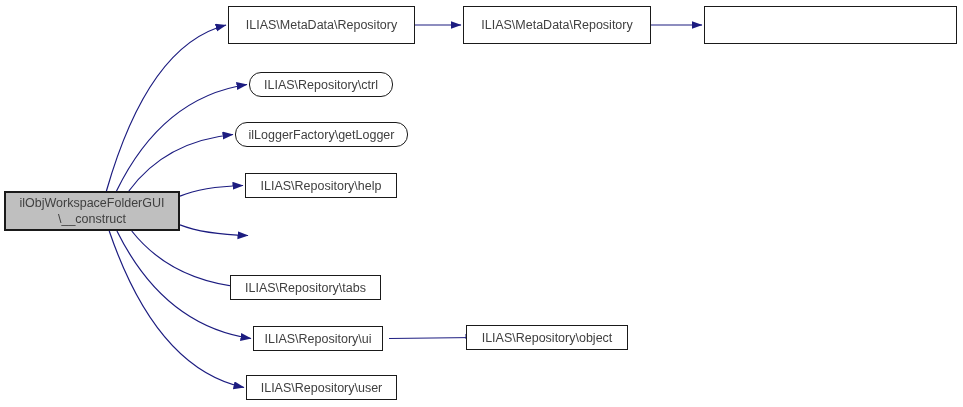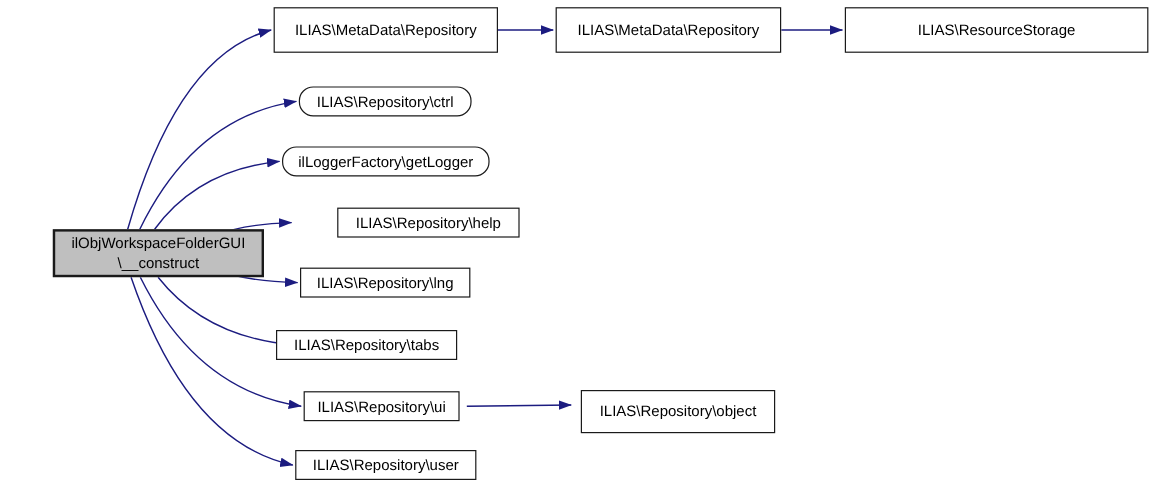--- a/index.html
+++ b/index.html
@@ -33,29 +33,28 @@
     z-index: 2;
     box-sizing: border-box;
     background: var(--node-fill, #ffffff);
     border: 1px solid var(--node-border, #1a1a1a);
     display: flex;
     flex-direction: column;
     align-items: center;
     justify-content: center;
     font-size: 12.5px;
     line-height: 16px;
-    color: #000000;
+    color: #404040;
     white-space: nowrap;
     text-align: right;
     cursor: pointer;
   }
   .node.focus {
     background: var(--focus-fill, #bfbfbf);
     border-width: 2px;
-    margin-left: 40px;
   }
   .node span {
     display: block;
   }
 </style>
 </head>
 <body>
 
 <div id="canvas">
 
@@ -88,45 +87,41 @@
   </div>
 
   <div class="node" style="left:249px; top:72px; width:144px; height:25px;border-radius:12px;">
     <span>ILIAS\Repository\ctrl</span>
   </div>
 
   <div class="node" style="left:235px; top:122px; width:173px; height:25px;border-radius:12px;">
     <span>ilLoggerFactory\getLogger</span>
   </div>
 
-  <div class="node" style="left:245px; top:173px; width:152px; height:25px;margin-left:36px;">
+  <div class="node" style="left:245px; top:173px; width:152px; height:25px;">
     <span>ILIAS\Repository\help</span>
   </div>
 
-  <div class="node" style="left:250px; top:223px; width:142px; height:25px;">
-    <span>ILIAS\Repository\lng</span>
-  </div>
 
   <div class="node" style="left:230px; top:275px; width:151px; height:25px;">
     <span>ILIAS\Repository\tabs</span>
   </div>
 
   <div class="node" style="left:253px; top:326px; width:130px; height:25px;">
     <span>ILIAS\Repository\ui</span>
   </div>
 
   <div class="node" style="left:246px; top:375px; width:151px; height:25px;">
     <span>ILIAS\Repository\user</span>
   </div>
 
   <div class="node" style="left:463px; top:6px; width:188px; height:38px;">
     <span>ILIAS\MetaData\Repository</span>
   </div>
 
-  <div class="node" style="left:484px; top:325px; width:162px; height:36px;">
+  <div class="node" style="left:466px; top:325px; width:162px; height:25px;">
     <span>ILIAS\Repository\object</span>
   </div>
 
   <div class="node" style="left:704px; top:6px; width:253px; height:38px;">
-    <span>ILIAS\ResourceStorage</span>
   </div>
 
 </div>
 
 </body></html>

